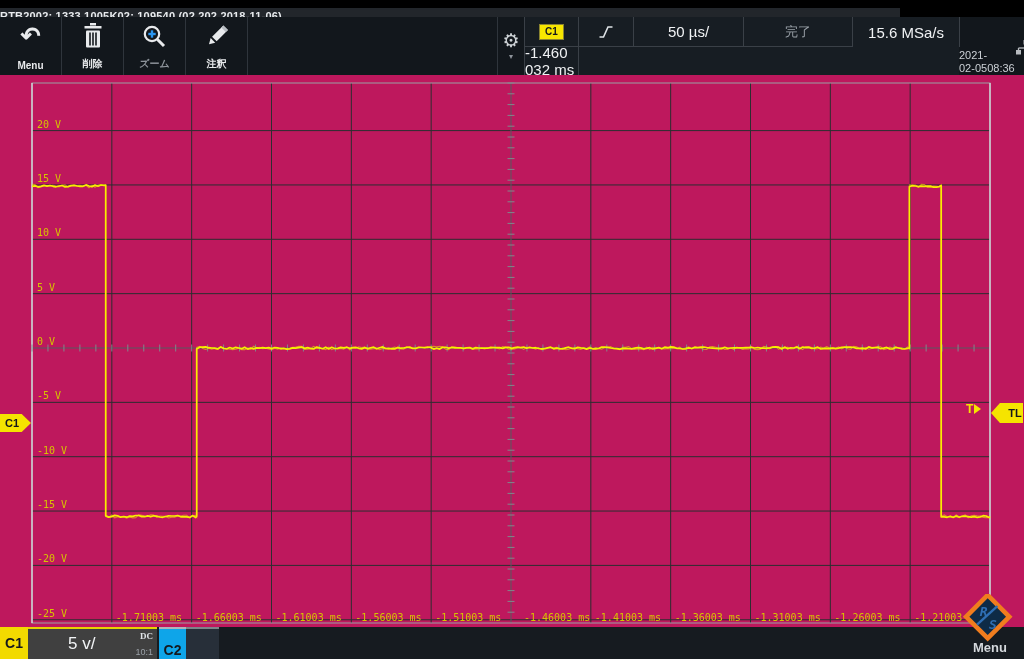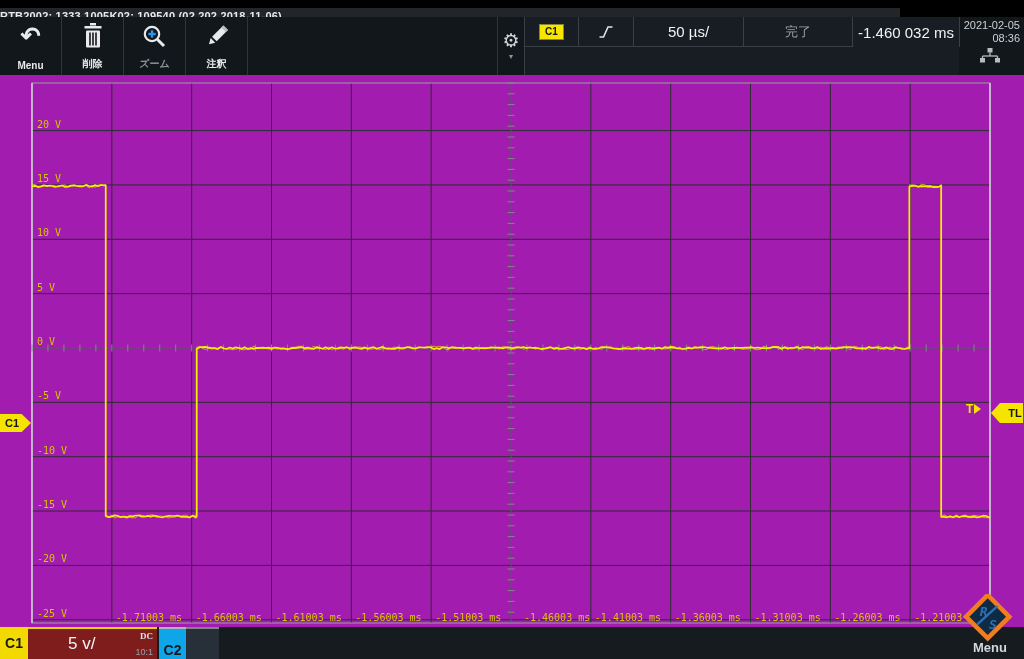--- a/index.html
+++ b/index.html
@@ -32,26 +32,26 @@
     grid-template-rows:30px 28px; border-left:1px solid #3a4047; background:#171d23; }
   .cell { border-right:1px solid #3a4047; border-bottom:1px solid #3a4047;
     display:flex; align-items:center; justify-content:center;
     color:#f0f2f4; font-size:15px; cursor:pointer; }
   .cell.r2 { border-bottom:none; }
   .cell.status { color:#9aa1a8; font-size:13px; }
   .span2 { grid-column:1/3; }
   .c1-badge { background:#f7e600; color:#15181c; font-size:10px; font-weight:bold;
     padding:1px 5px; border:1px solid #8a8330; line-height:12px; }
 
-  .dt-col { width:65px; display:flex; flex-direction:column; align-items:flex-end;
+  .dt-col { width:65px; display:flex; flex-direction:row; align-items:flex-end;
     padding:2px 4px 0 0; color:#ccd1d6; font-size:11px; line-height:13px; }
   .net-ic { align-self:center; margin-top:3px; }
 
   
-  .screen { position:absolute; top:75px; left:0; width:1024px; height:552px; background:#a21caf; }
+  .screen { position:absolute; top:75px; left:0; width:1024px; height:552px; background:#be185d; }
   svg text { font-family:"DejaVu Sans Mono",monospace; }
 
   .ch-marker { position:absolute; left:0; top:339px; width:31px; height:18px;
     background:#f5e400; color:#15181c; font-size:11px; font-weight:bold;
     display:flex; align-items:center; padding-left:5px; cursor:pointer;
     clip-path:polygon(0 0,70% 0,100% 50%,70% 100%,0 100%); }
   .t-marker { position:absolute; left:966px; top:327px; display:flex;
     align-items:center; gap:1px; cursor:pointer; }
   .t-marker .t { color:#f5e400; font-size:12px; font-weight:bold; }
   .t-marker .arr { width:0; height:0; border-left:7px solid #f5e400;
@@ -61,21 +61,21 @@
     display:flex; align-items:center; justify-content:center; padding-left:16px;
     cursor:pointer; clip-path:polygon(0 50%,28% 0,100% 0,100% 100%,28% 100%); }
 
   
   .bottom-bar { position:absolute; top:627px; left:0; width:1024px; height:32px;
     background:#161b20; }
   .bb-c1tab { position:absolute; left:0; top:0; width:28px; height:32px;
     background:#f2da00; color:#15181c; font-size:14px; font-weight:bold;
     display:flex; align-items:center; justify-content:center; cursor:pointer; }
   .bb-c1block { position:absolute; left:28px; top:0; width:129px; height:32px;
-    background:#7f1d1d; border-top:2px solid #e8d200; cursor:pointer; }
+    background:#404040; border-top:2px solid #e8d200; cursor:pointer; }
   .bb-scale { position:absolute; left:40px; top:5px; font-size:17px; color:#f2f4f6; }
   .bb-dc { position:absolute; right:4px; top:2px; font-size:9px; font-weight:bold;
     color:#dfe3e7; text-align:right; line-height:10px;font-family:Liberation Serif, serif; }
   .bb-probe { position:absolute; right:4px; bottom:2px; font-size:9px;
     color:#9aa0a7; text-align:right; line-height:10px;margin-top:8px; }
   .bb-c2tab { position:absolute; left:159px; top:0; width:27px; height:43px;
     background:#0ea5e9; border-top:2px solid #b0b5ba; color:#15181c; font-size:14px;
     font-weight:bold; display:flex; align-items:center; justify-content:center; cursor:pointer; }
   .bb-c2block { position:absolute; left:186px; top:0; width:33px; height:32px;
     background:#272f39; border-top:2px solid #7e848a; }
@@ -148,20 +148,21 @@
     <div class="cell">
       <span class="c1-badge">C1</span>
     </div>
     <div class="cell">
       <svg width="16" height="18" viewBox="0 0 16 18">
         <polyline points="1.5,14 5.5,14 10,4 14.5,4" fill="none" stroke="#dfe3e7" stroke-width="1.6"></polyline>
       </svg>
     </div>
     <div class="cell">50 µs/</div>
     <div class="cell status">完了</div>
+    <div class="cell r2">15.6 MSa/s</div>
     <div class="cell r2">-1.460 032 ms</div>
   </div>
 
   <div class="dt-col">
     <span>2021-02-05</span>
     <span>08:36</span>
     <span class="net-ic">
       <svg width="22" height="15" viewBox="0 0 22 15">
         <rect x="8.5" y="0" width="5" height="4.5" fill="#b8bcc0"></rect>
         <line x1="11" y1="4.5" x2="11" y2="8" stroke="#b8bcc0" stroke-width="1.3"></line>

